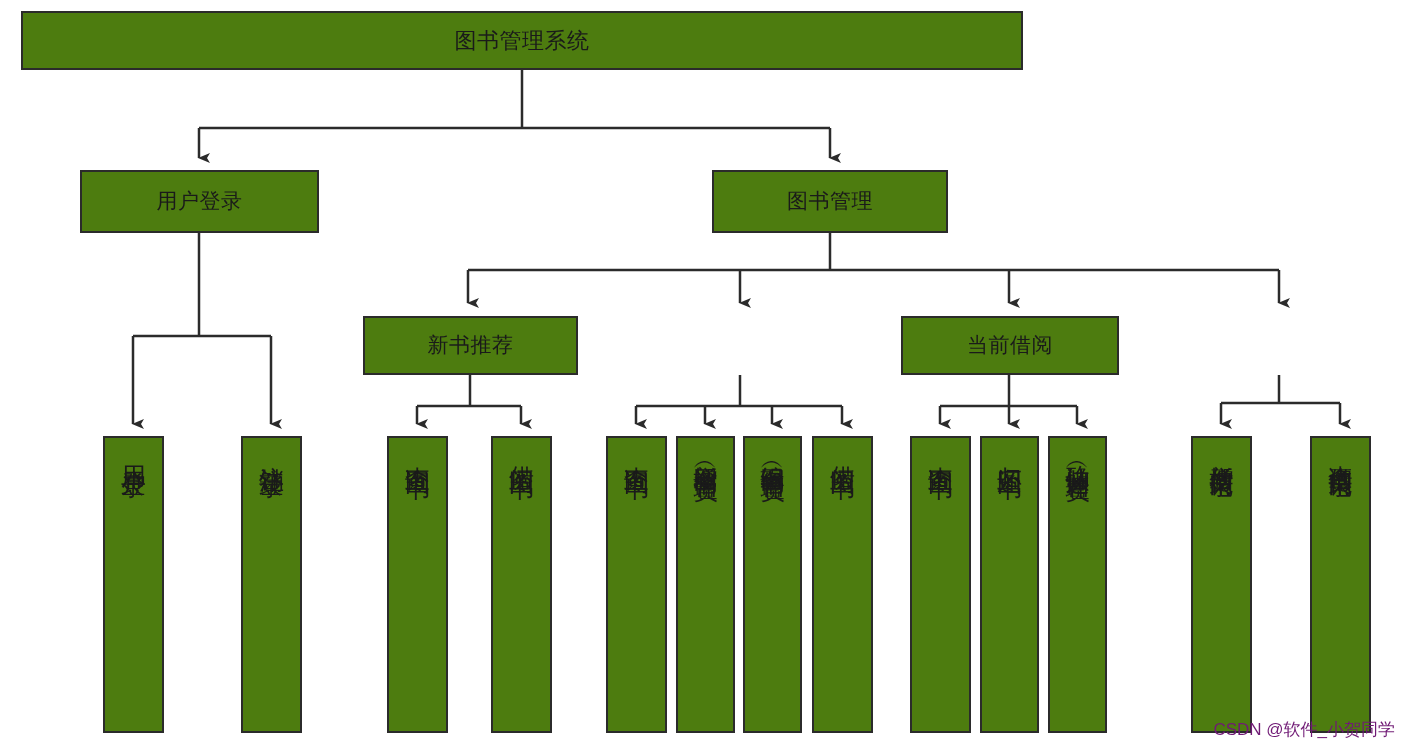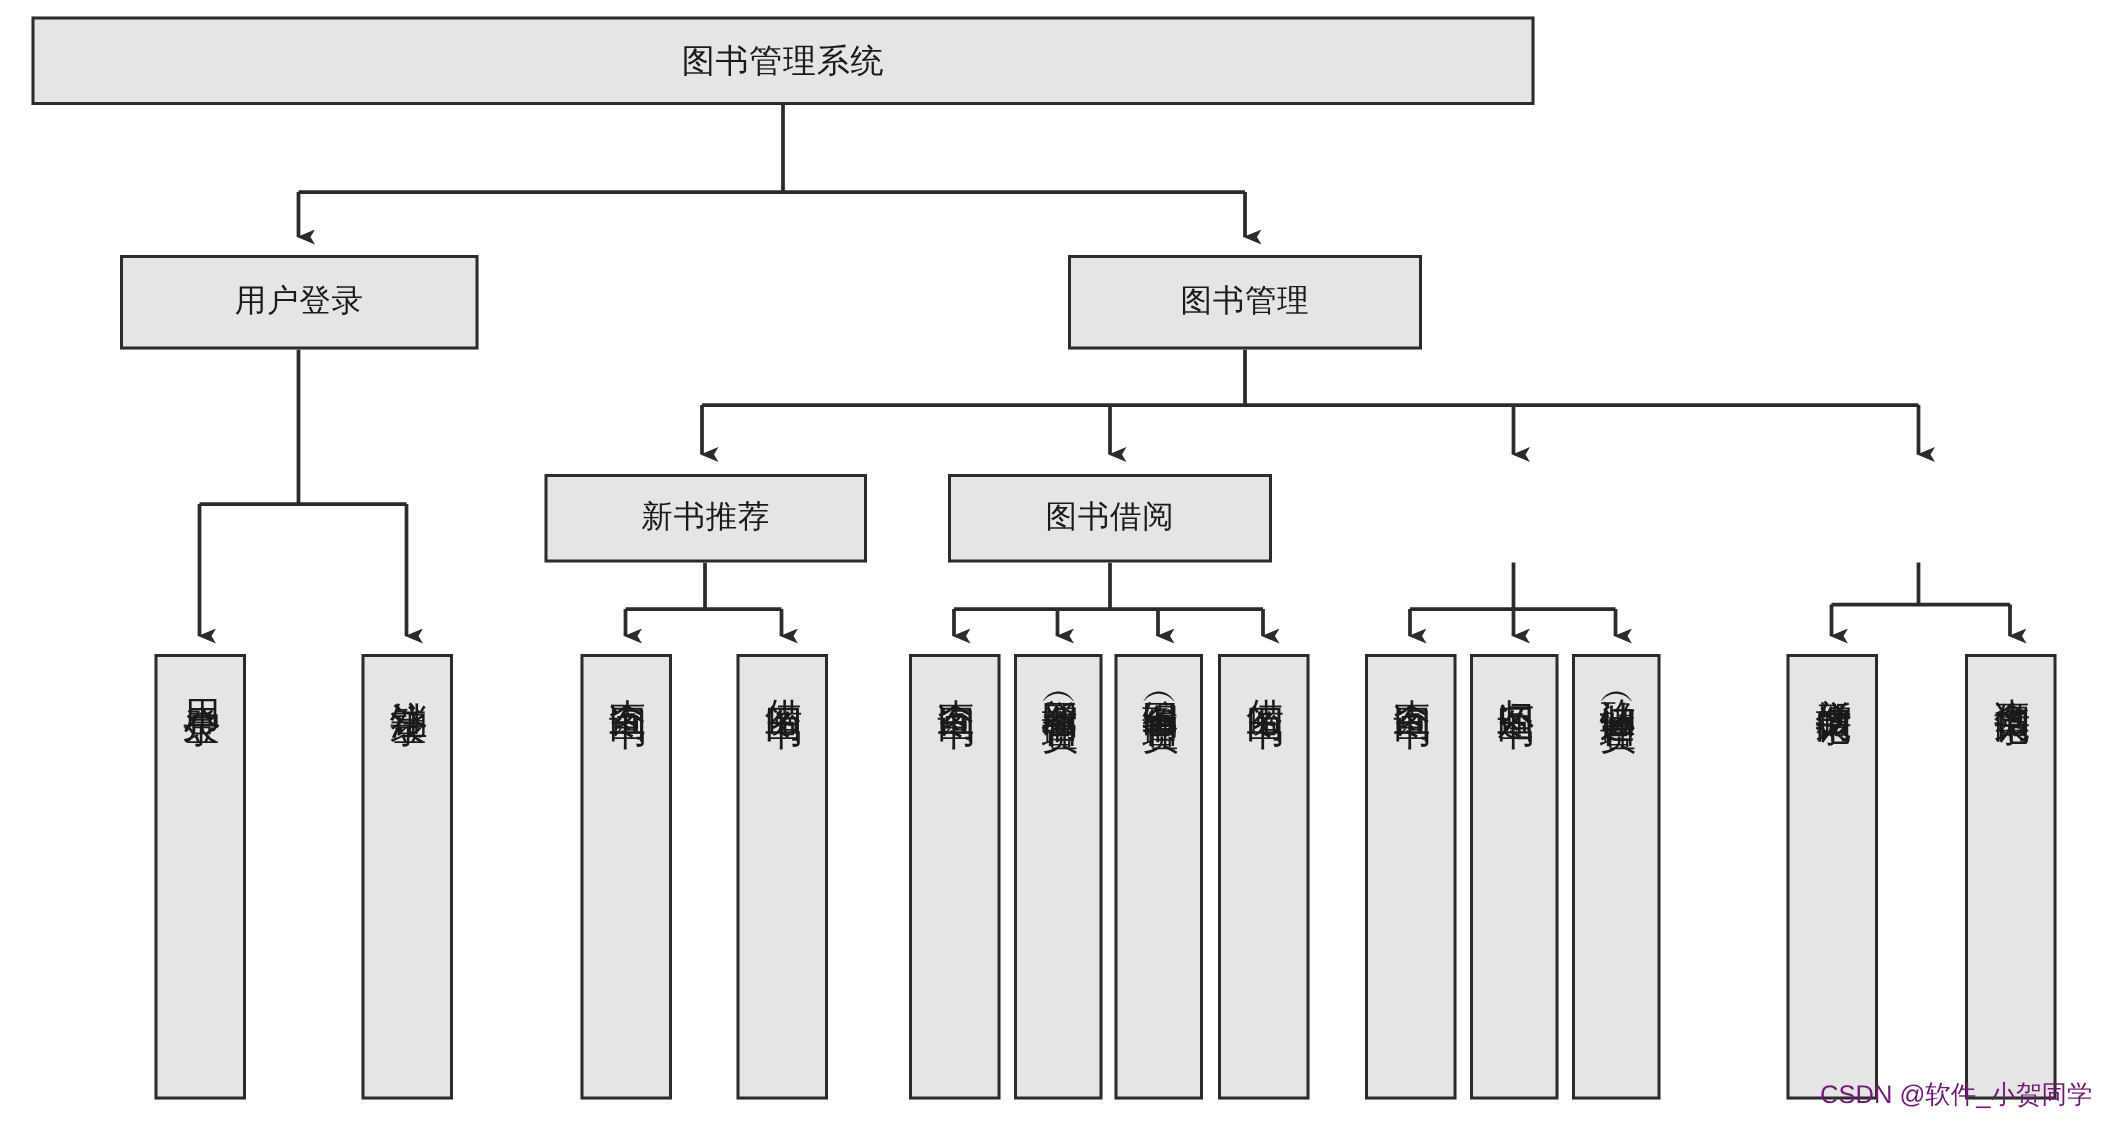--- a/index.html
+++ b/index.html
@@ -23,21 +23,21 @@
     position: absolute;
     left: 0;
     top: 0;
     width: 1405px;
     height: 747px;
   }
   .node {
     position: absolute;
     box-sizing: border-box;
     border: 2px solid #2b2b2b;
-    background: #e5e5e5;
+    background: #4d7c0f;
     display: flex;
     align-items: center;
     justify-content: center;
     color: #1a1a1a;
     z-index: 2;
   }
   .node-label {
     display: block;
     text-align: center;
     line-height: 1.05;
@@ -143,24 +143,24 @@
   </div>
 
   <div class="node horiz" style="left:363px; top:316px; width:215px; height:59px;">
     <span class="node-label">新书推荐</span>
   </div>
 
   <div class="node horiz" style="left:712px; top:170px; width:236px; height:63px;">
     <span class="node-label">图书管理</span>
   </div>
 
-  <div class="node horiz" style="left:632px; top:316px; width:216px; height:59px;">
-    <span class="node-label">图书借阅</span>
-  </div>
-
+
+  <div class="node horiz" style="left:901px; top:316px; width:218px; height:59px;">
+    <span class="node-label">当前借阅</span>
+  </div>
 
 
   <div class="node vert" style="left:103px; top:436px; width:61px; height:297px;">
     <span class="node-label">用户登录</span>
   </div>
 
   <div class="node vert" style="left:241px; top:436px; width:61px; height:297px;">
     <span class="node-label">注销登录</span>
   </div>
 

